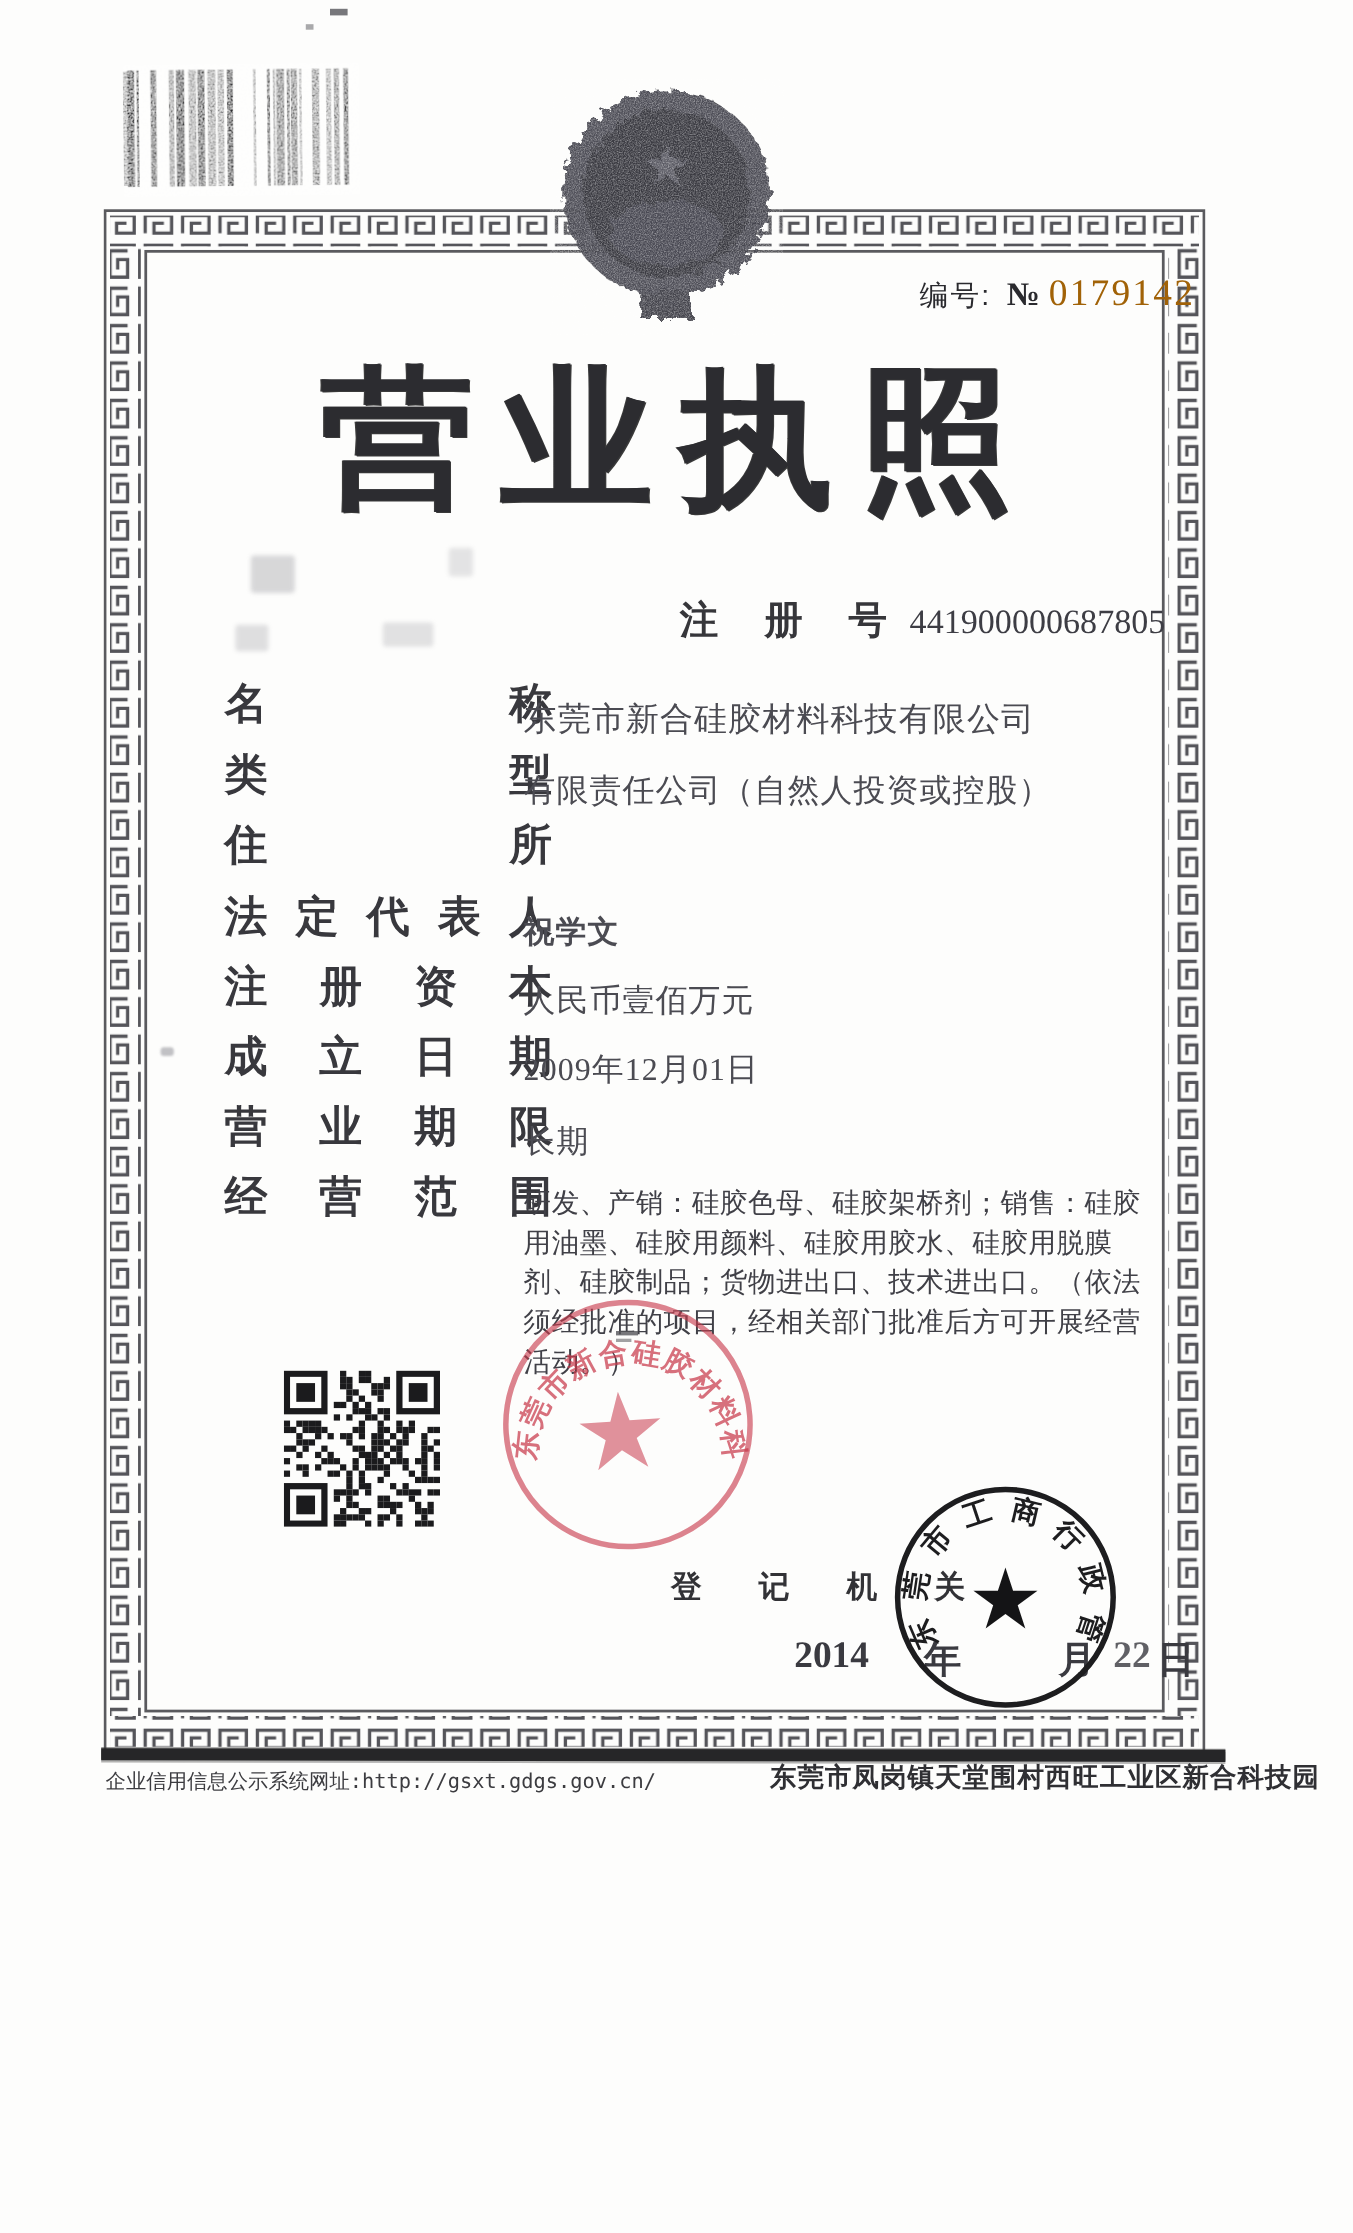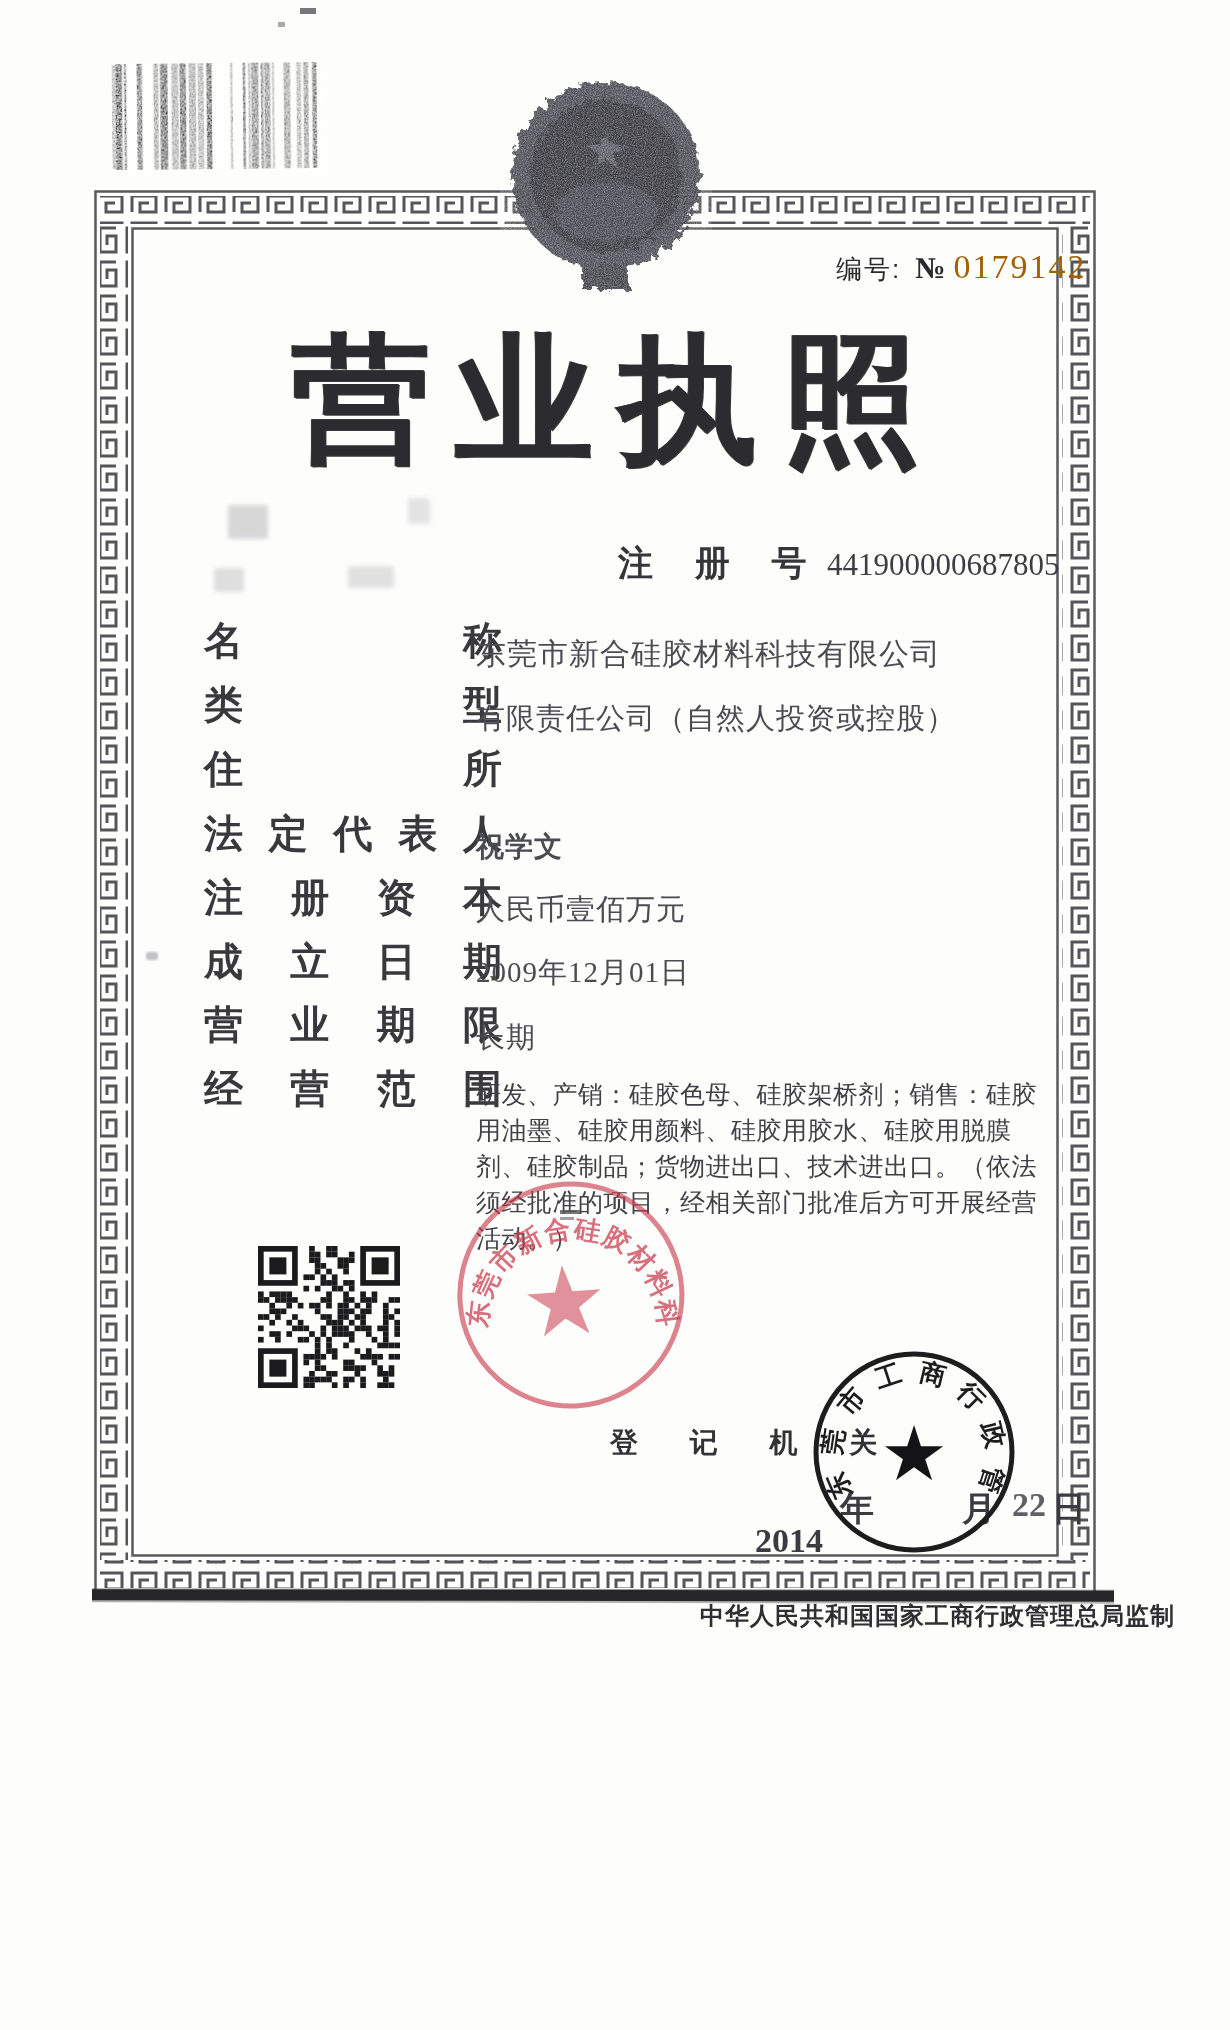--- a/index.html
+++ b/index.html
@@ -414,34 +414,35 @@
       </defs>
     <circle cx="123" cy="123" r="111" fill="none" stroke="#c8394b" stroke-width="5" opacity="0.62"></circle>
     <text font-size="26" fill="#c8394b" opacity="0.72" font-weight="bold">
       <textPath href="#redArc" startOffset="2" textLength="416">东莞市新合硅胶材料科技有限公司</textPath>
     </text>
     <text x="116" y="162" text-anchor="middle" font-size="96" fill="#c8394b" opacity="0.55">★</text>
   </svg>
 
   <div class="abs" id="registrar">登 记 机 关</div>
 
-  <div class="abs dpart num" style="left:755px;margin-top:36px;">2014</div>
+  <div class="abs dpart num" style="left:722px;">2014</div>
   <div class="abs dpart" style="left:840px;">年</div>
   <div class="abs dpart" style="left:962px;">月</div>
   <div class="abs dpart num" style="left:1012px;opacity:.8;">22</div>
   <div class="abs dpart" style="left:1052px;">日</div>
 
   <svg class="abs" style="left:808px;top:1348px;" width="214" height="212">
     <defs>
         <path id="blkArc" d="M45 146 A73 73 0 1 1 167 146" fill="none"></path>
       </defs>
     <circle cx="106" cy="104" r="98" fill="none" stroke="#1d1d1f" stroke-width="5"></circle>
     <text font-size="26" fill="#1d1d1f" font-weight="bold">
       <textPath href="#blkArc" startOffset="0" textLength="388">东莞市工商行政管理局</textPath>
     </text>
     <text x="106" y="132" text-anchor="middle" font-size="76" fill="#141416">★</text>
   </svg>
 
   <div class="abs" id="scan-line"></div>
 
-  <div class="abs" id="footer-right">中华人民共和国国家工商行政管理总局监制</div>
+  <div class="abs" id="footer-left">企业信用信息公示系统网址:http://gsxt.gdgs.gov.cn/</div>
+  <div class="abs" id="footer-right">东莞市凤岗镇天堂围村西旺工业区新合科技园</div>
 
 </div>
 
 </body></html>

